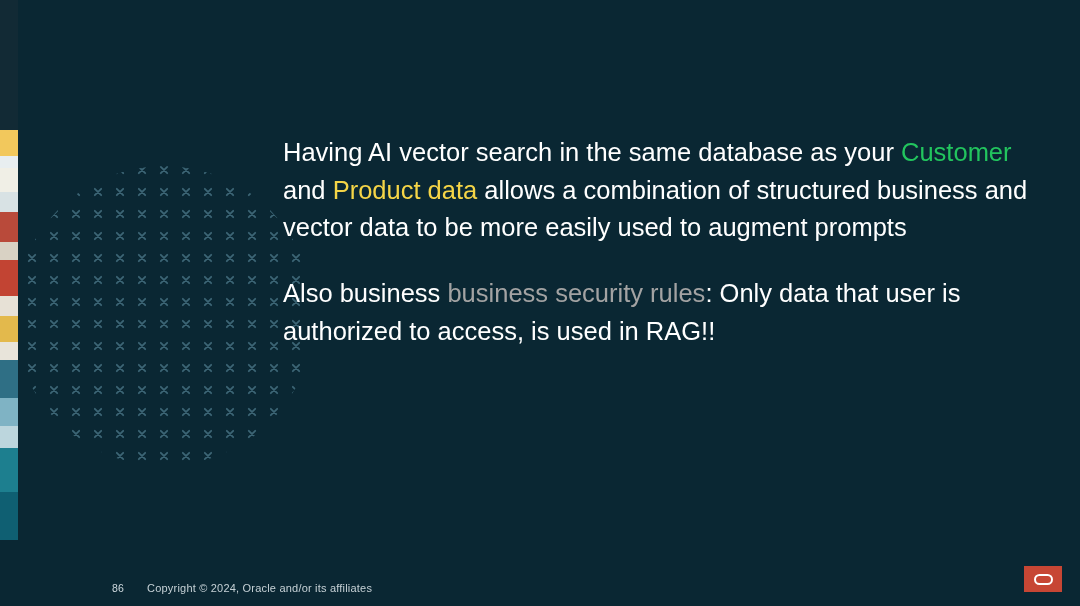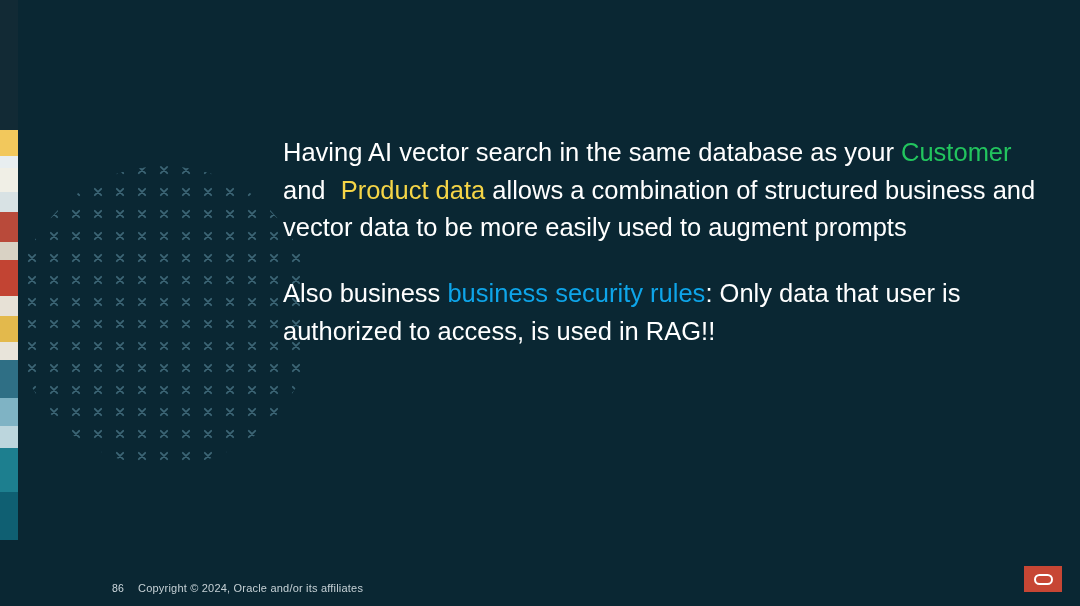--- a/index.html
+++ b/index.html
@@ -81,21 +81,21 @@
   .para:last-child { margin-bottom: 0; }
   .hl { color: #f5d547; }
 
   
   .footer {
     position: absolute;
     left: 64px;
     bottom: 12px;
     display: flex;
     align-items: flex-start;
-    gap: 14px;
+    gap: 23px;
     color: #b9c6cc;
     font-size: 10px;
     letter-spacing: 0.2px;
     padding-left: 48px;
   }
   .page-num { font-size: 10.5px; color: #cfd9de; }
   .copyright { font-size: 11px; color: #c6d1d6; }
 
   
   .logo {
@@ -406,22 +406,22 @@
           <use href="#xmark" x="228" y="384"></use>
           <use href="#xmark" x="250" y="384"></use>
           <use href="#xmark" x="272" y="384"></use>
           <use href="#xmark" x="294" y="384"></use>
         </g>
     </svg>
   </div>
 
 
   <div class="content" id="content">
-      <div class="para"><span>Having AI vector search in the same database as your </span><span class="hl" style="color: #22c55e;">Customer</span><span> and </span><span class="hl" style="color: rgb(245, 213, 71); margin-left: 8px;">Product data</span><span> allows a combination of structured business and vector data to be more easily used to augment prompts</span></div>
-      <div class="para"><span>Also business </span><span class="hl" style="color: #0ea5e9;">business security rules</span><span>: Only data that user is authorized to access, is used in RAG!!</span></div>
+      <div class="para"><span>Having AI vector search in the same database as your </span><span class="hl" style="color: #22c55e;">Customer</span><span> and </span><span class="hl" style="color: rgb(245, 213, 71);">Product data</span><span> allows a combination of structured business and vector data to be more easily used to augment prompts</span></div>
+      <div class="para"><span>Also business </span><span class="hl" style="color: #a3a3a3;">business security rules</span><span>: Only data that user is authorized to access, is used in RAG!!</span></div>
     </div>
 
   <div class="footer">
     <span class="page-num">86</span>
     <span class="copyright">Copyright © 2024, Oracle and/or its affiliates</span>
   </div>
 
   <div class="logo">
     <span class="ring"></span>
   </div>

